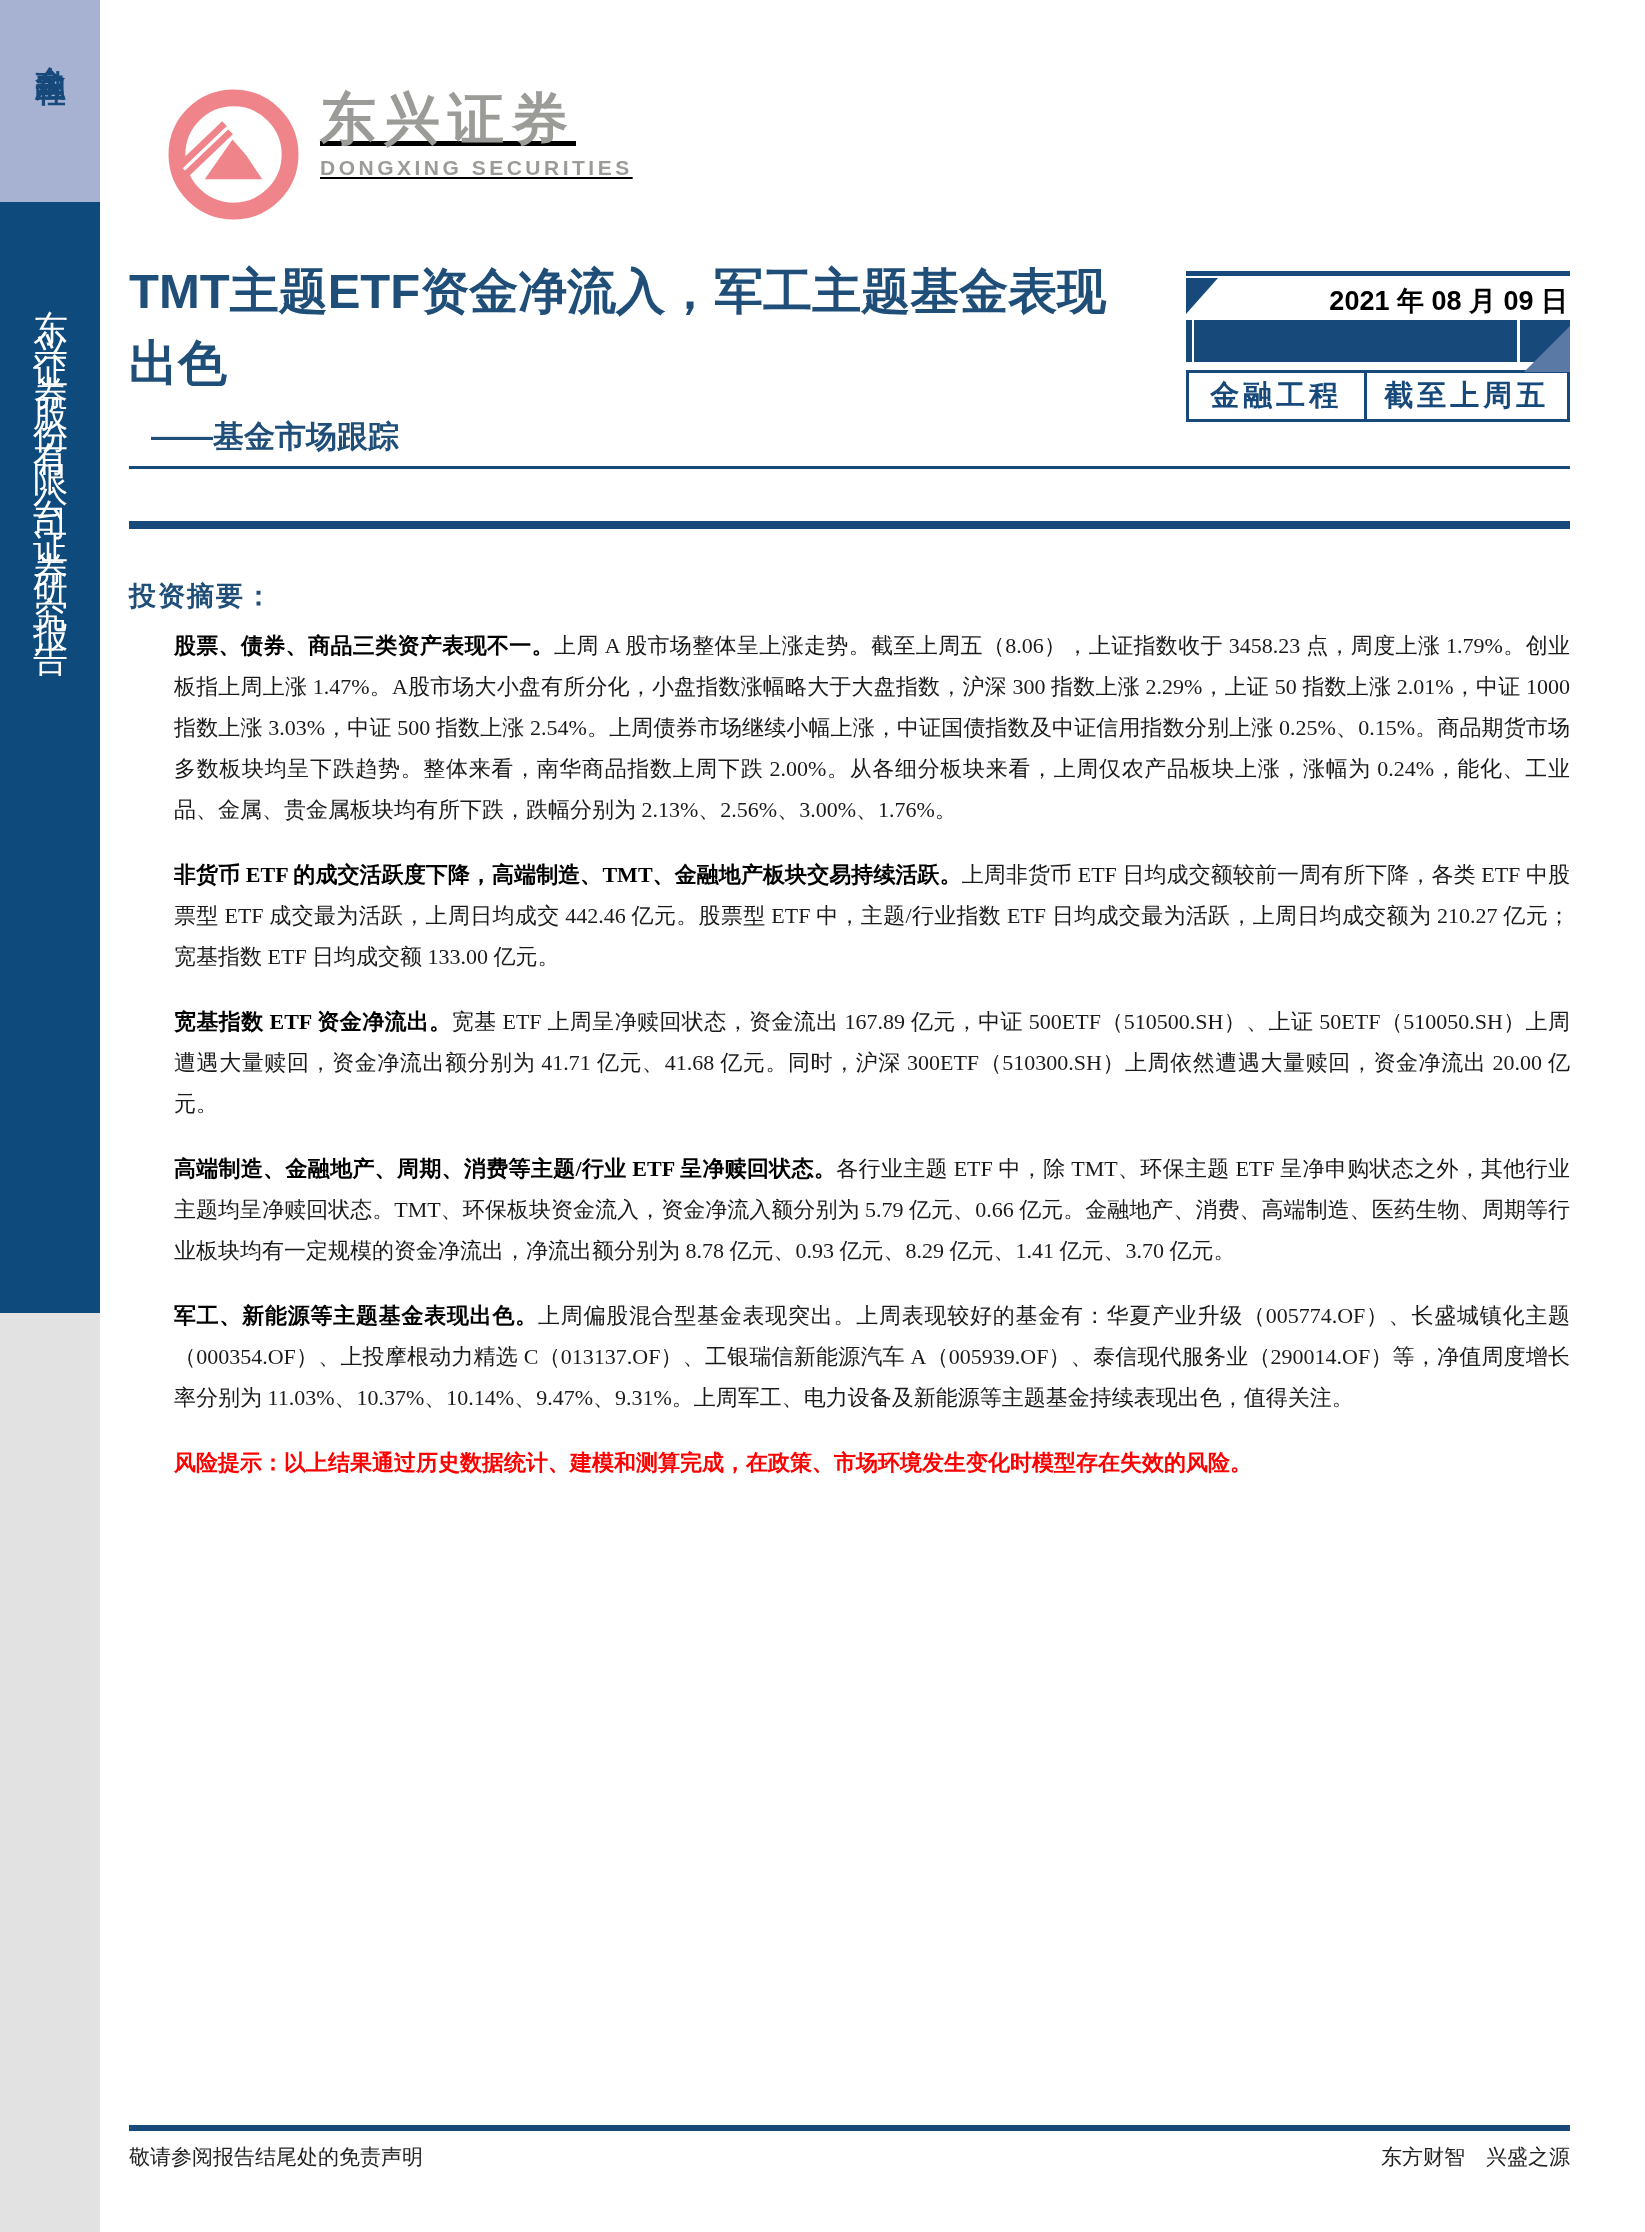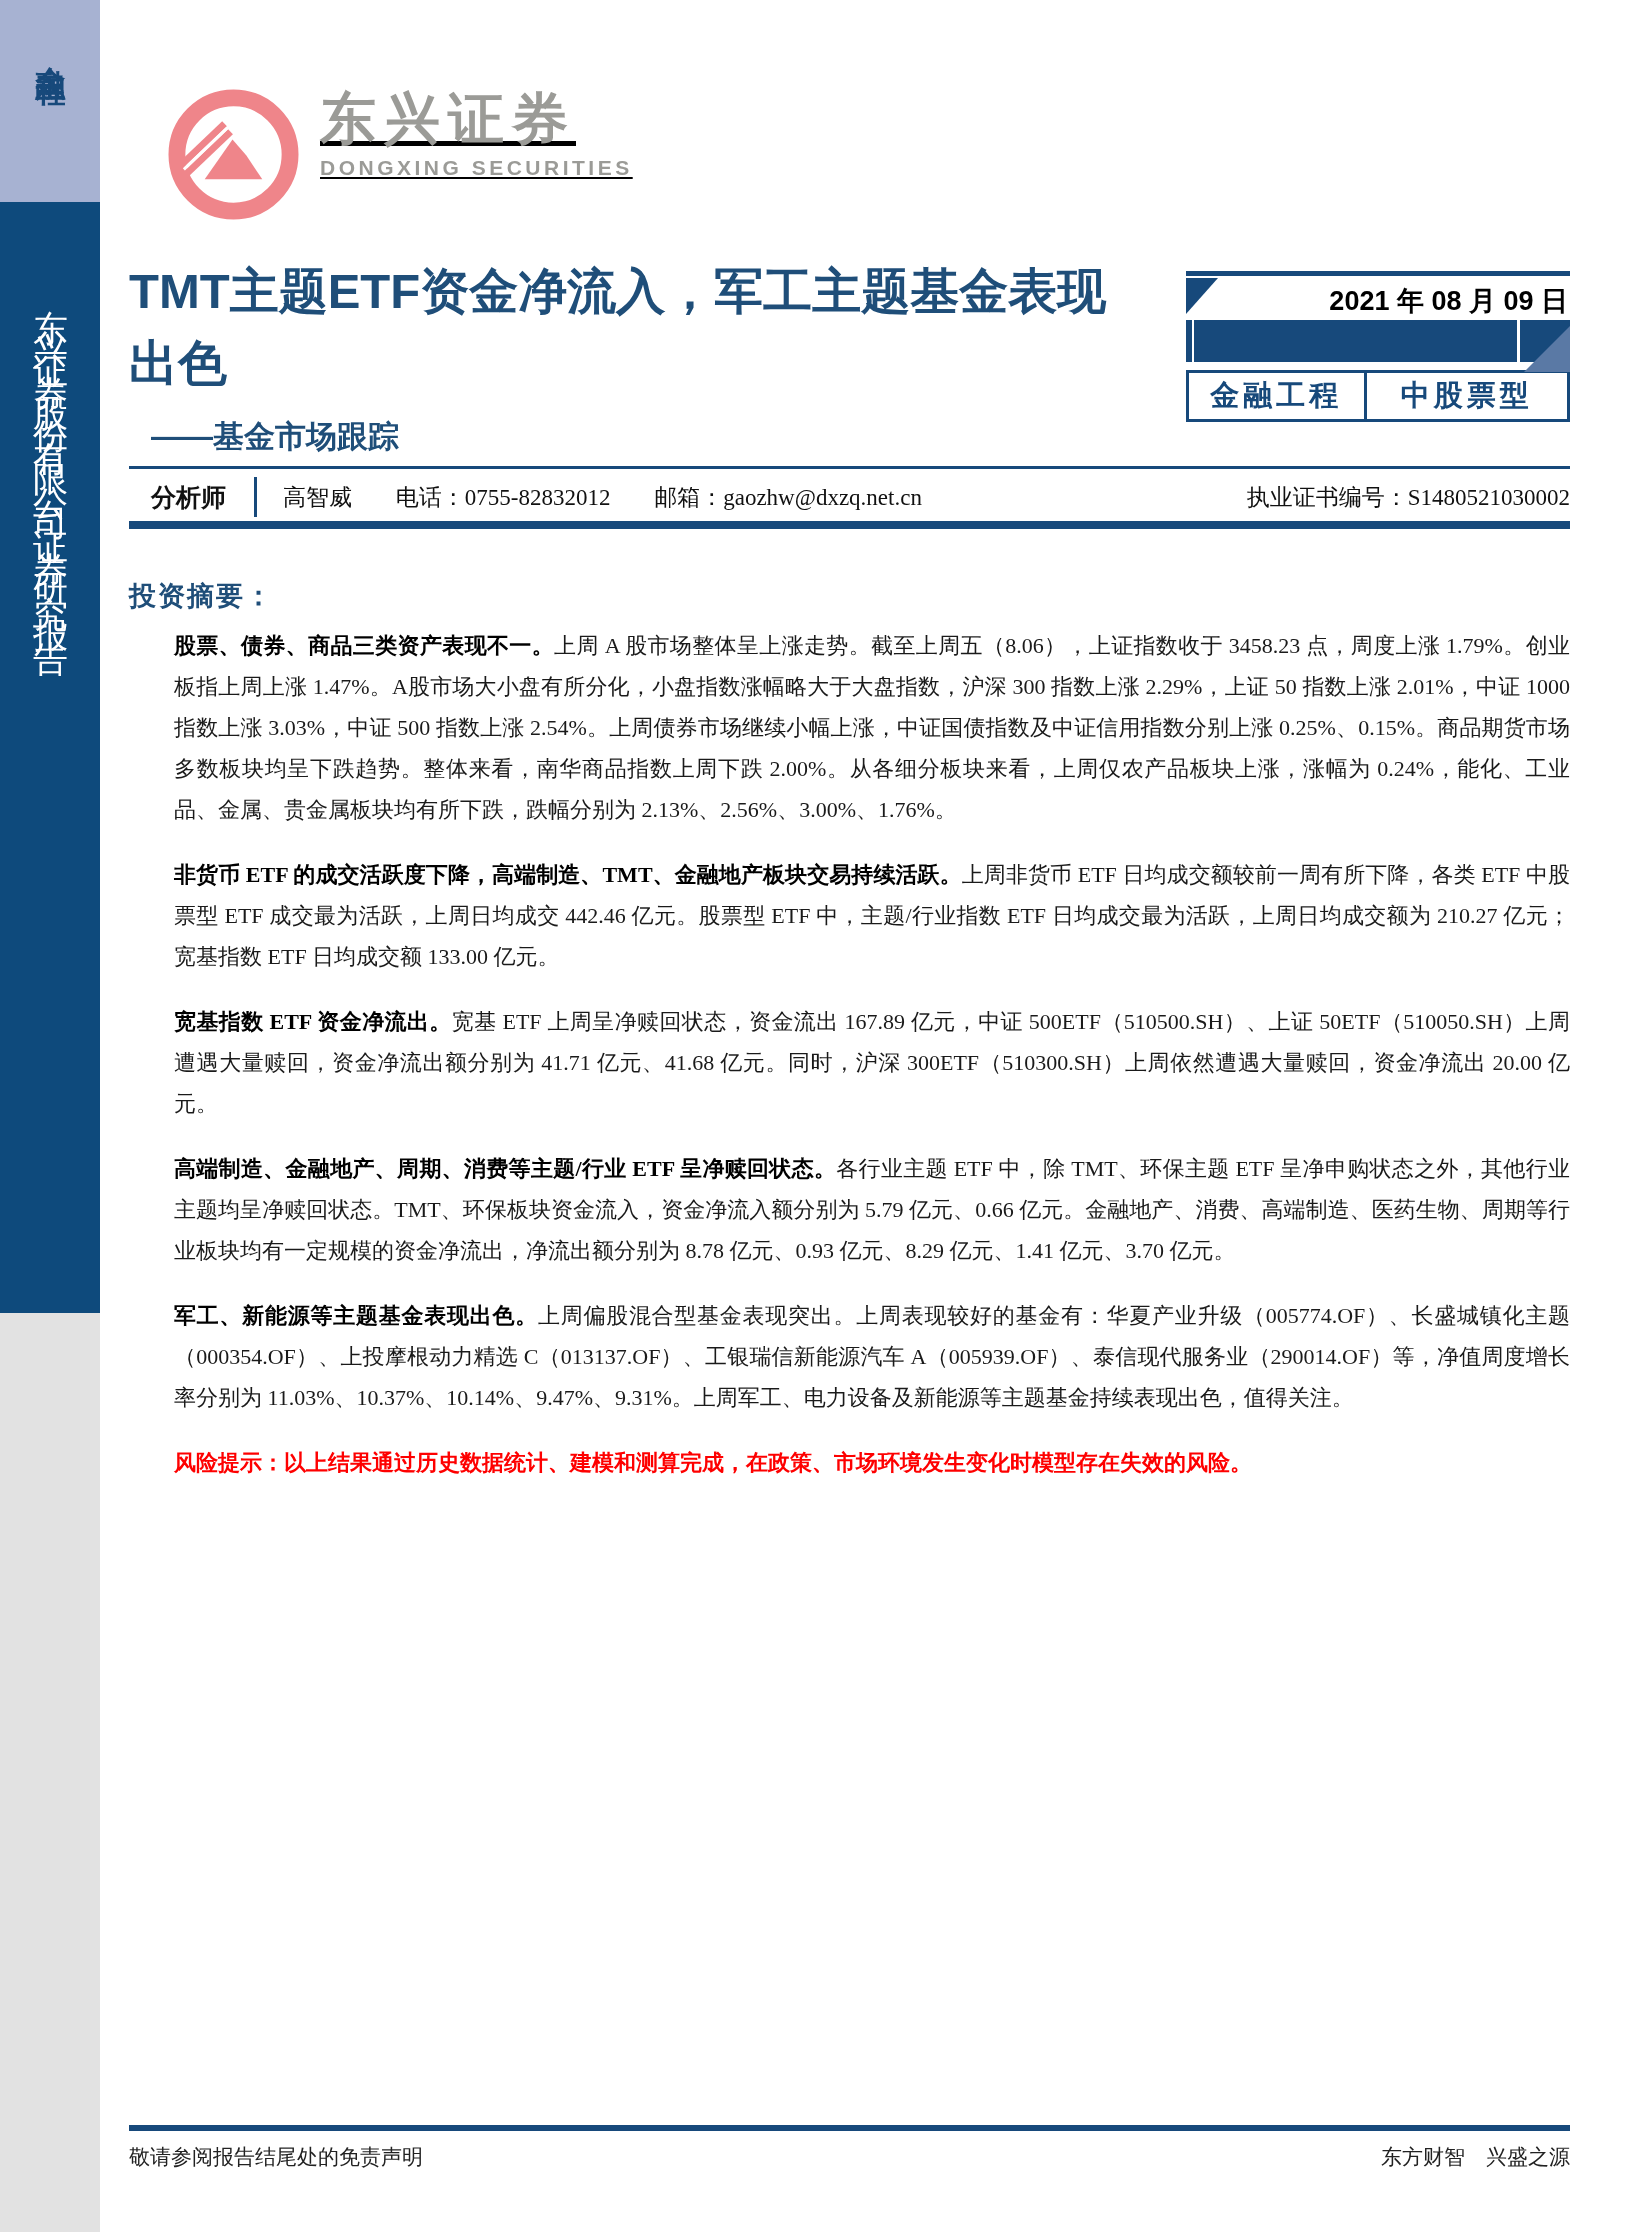--- a/index.html
+++ b/index.html
@@ -137,35 +137,25 @@
       <div class="r-tri-left"></div>
       <div class="r-date">2021 年 08 月 09 日</div>
     </div>
     <div class="r-bar">
       <div class="r-bar-white-l"></div>
       <div class="r-bar-white-r"></div>
       <div class="r-bar-tri"></div>
     </div>
     <div class="r-tags">
       <div class="r-tag">金融工程</div>
-      <div class="r-tag">中股票型</div>
+      <div class="r-tag">截至上周五</div>
     </div>
   </div>
 
   <div class="rule-thin"></div>
-  <div class="analyst">
-    <span class="an-label">分析师</span>
-    <span class="an-div"></span>
-    <span class="an-info">
-      <span>高智威</span>
-      <span>电话：0755-82832012</span>
-      <span>邮箱：gaozhw@dxzq.net.cn</span>
-    </span>
-    <span class="an-cert">执业证书编号：S1480521030002</span>
-  </div>
   <div class="rule-thick"></div>
 
   <div class="summary-heading">投资摘要：</div>
 
   <div class="paragraphs">
     <p><b>股票、债券、商品三类资产表现不一。</b><span>上周 A 股市场整体呈上涨走势。截至上周五（8.06），上证指数收于 3458.23 点，周度上涨 1.79%。创业板指上周上涨 1.47%。A股市场大小盘有所分化，小盘指数涨幅略大于大盘指数，沪深 300 指数上涨 2.29%，上证 50 指数上涨 2.01%，中证 1000 指数上涨 3.03%，中证 500 指数上涨 2.54%。上周债券市场继续小幅上涨，中证国债指数及中证信用指数分别上涨 0.25%、0.15%。商品期货市场多数板块均呈下跌趋势。整体来看，南华商品指数上周下跌 2.00%。从各细分板块来看，上周仅农产品板块上涨，涨幅为 0.24%，能化、工业品、金属、贵金属板块均有所下跌，跌幅分别为 2.13%、2.56%、3.00%、1.76%。</span></p>
     <p><b>非货币 ETF 的成交活跃度下降，高端制造、TMT、金融地产板块交易持续活跃。</b><span>上周非货币 ETF 日均成交额较前一周有所下降，各类 ETF 中股票型 ETF 成交最为活跃，上周日均成交 442.46 亿元。股票型 ETF 中，主题/行业指数 ETF 日均成交最为活跃，上周日均成交额为 210.27 亿元；宽基指数 ETF 日均成交额 133.00 亿元。</span></p>
     <p><b>宽基指数 ETF 资金净流出。</b><span>宽基 ETF 上周呈净赎回状态，资金流出 167.89 亿元，中证 500ETF（510500.SH）、上证 50ETF（510050.SH）上周遭遇大量赎回，资金净流出额分别为 41.71 亿元、41.68 亿元。同时，沪深 300ETF（510300.SH）上周依然遭遇大量赎回，资金净流出 20.00 亿元。</span></p>
     <p><b>高端制造、金融地产、周期、消费等主题/行业 ETF 呈净赎回状态。</b><span>各行业主题 ETF 中，除 TMT、环保主题 ETF 呈净申购状态之外，其他行业主题均呈净赎回状态。TMT、环保板块资金流入，资金净流入额分别为 5.79 亿元、0.66 亿元。金融地产、消费、高端制造、医药生物、周期等行业板块均有一定规模的资金净流出，净流出额分别为 8.78 亿元、0.93 亿元、8.29 亿元、1.41 亿元、3.70 亿元。</span></p>
     <p><b>军工、新能源等主题基金表现出色。</b><span>上周偏股混合型基金表现突出。上周表现较好的基金有：华夏产业升级（005774.OF）、长盛城镇化主题（000354.OF）、上投摩根动力精选 C（013137.OF）、工银瑞信新能源汽车 A（005939.OF）、泰信现代服务业（290014.OF）等，净值周度增长率分别为 11.03%、10.37%、10.14%、9.47%、9.31%。上周军工、电力设备及新能源等主题基金持续表现出色，值得关注。</span></p>

